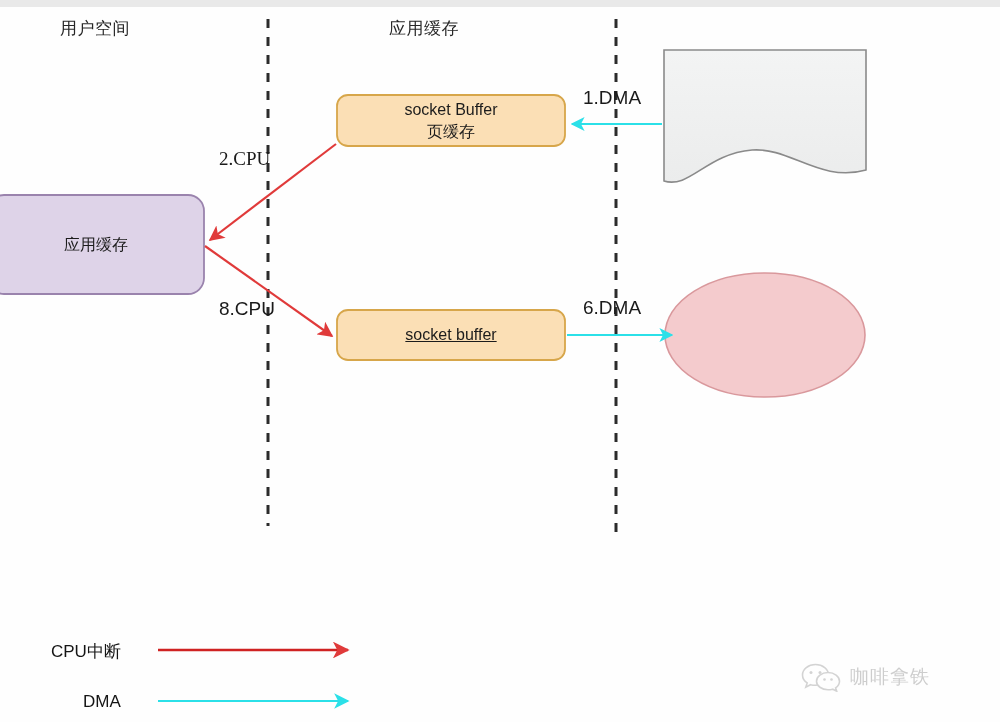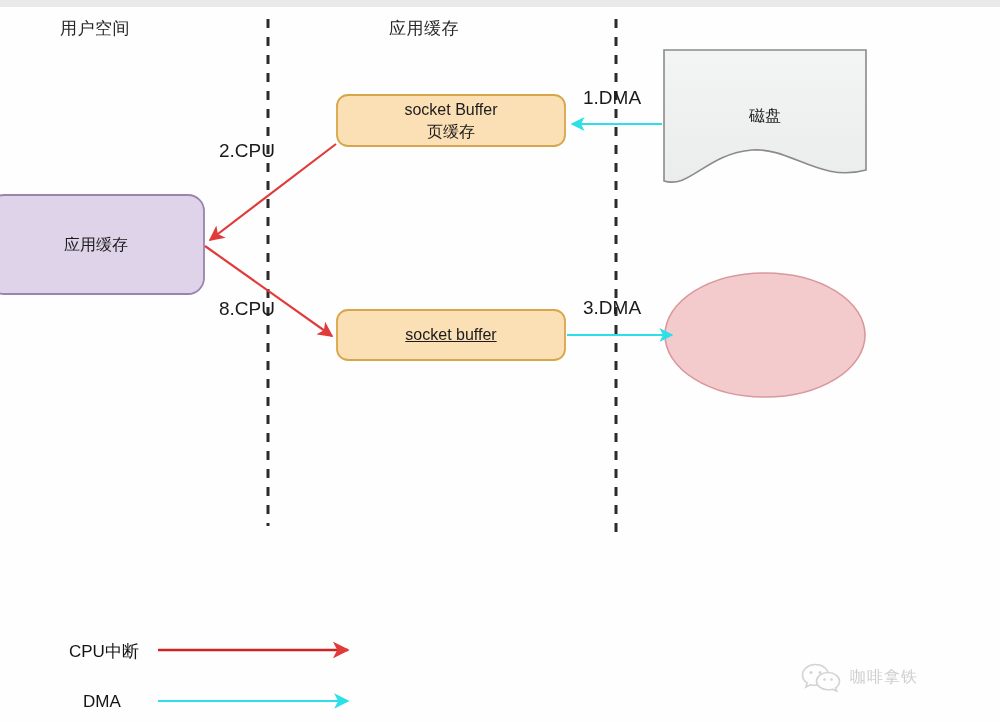--- a/index.html
+++ b/index.html
@@ -78,21 +78,21 @@
   .watermark {
     position: absolute;
     left: 800px;
     top: 655px;
     display: flex;
     align-items: center;
     gap: 8px;
     opacity: 0.42;
   }
   .watermark .wm-label {
-    font-size: 16px;
+    font-size: 19px;
     color: #8c8c8c;
     letter-spacing: 1px;
   }
 </style>
 </head>
 <body>
 
 <div id="page">
 
   <div class="top-strip"></div>
@@ -149,29 +149,28 @@
 
     <div class="box-text" style="left:-12px; top:188px; width:216px; height:99px;">应用缓存</div>
 
     <div class="box-text" style="left:337px; top:88px; width:228px; height:51px;">
       <span>socket Buffer</span>
       <span>页缓存</span>
     </div>
 
     <div class="box-text" style="left:337px; top:303px; width:228px; height:50px;text-decoration:underline;">socket buffer</div>
 
-    <div class="box-text" style="left:665px; top:43px; width:200px; height:131px;">磁盘</div>
 
 
     <div class="lbl step-lbl" style="left:583px; top:79px;">1.DMA</div>
-    <div class="lbl step-lbl" style="left:219px; top:132px;">2.CPU</div>
+    <div class="lbl step-lbl" style="left:219px; top:140px;font-family:Liberation Serif, serif;">2.CPU</div>
     <div class="lbl step-lbl" style="left:219px; top:290px;">8.CPU</div>
-    <div class="lbl step-lbl" style="left:583px; top:289px;">3.DMA</div>
+    <div class="lbl step-lbl" style="left:583px; top:289px;">6.DMA</div>
 
-    <div class="lbl legend-text" style="left:69px; top:634px;text-align:center;">CPU中断</div>
+    <div class="lbl legend-text" style="left:51px; top:634px;text-align:center;">CPU中断</div>
     <div class="lbl legend-text" style="left:83px; top:684px;">DMA</div>
 
     <div class="watermark">
       <svg width="42" height="30" viewBox="0 0 42 30">
         <path d="M15.5,2.5 C8.2,2.5 2.5,7.2 2.5,12.9 C2.5,16.1 4.3,19 7.2,20.9
                  L5.8,25.2 L10.6,22.7 C12.1,23.1 13.8,23.3 15.5,23.3
                  C22.8,23.3 28.5,18.6 28.5,12.9 C28.5,7.2 22.8,2.5 15.5,2.5 Z" fill="none" stroke="#9a9a9a" stroke-width="1.6"></path>
         <circle cx="11" cy="10.5" r="1.5" fill="#9a9a9a"></circle>
         <circle cx="20" cy="10.5" r="1.5" fill="#9a9a9a"></circle>
         <path d="M28,10.5 C34.3,10.5 39.5,14.4 39.5,19.2 C39.5,21.8 38,24.2 35.6,25.8

